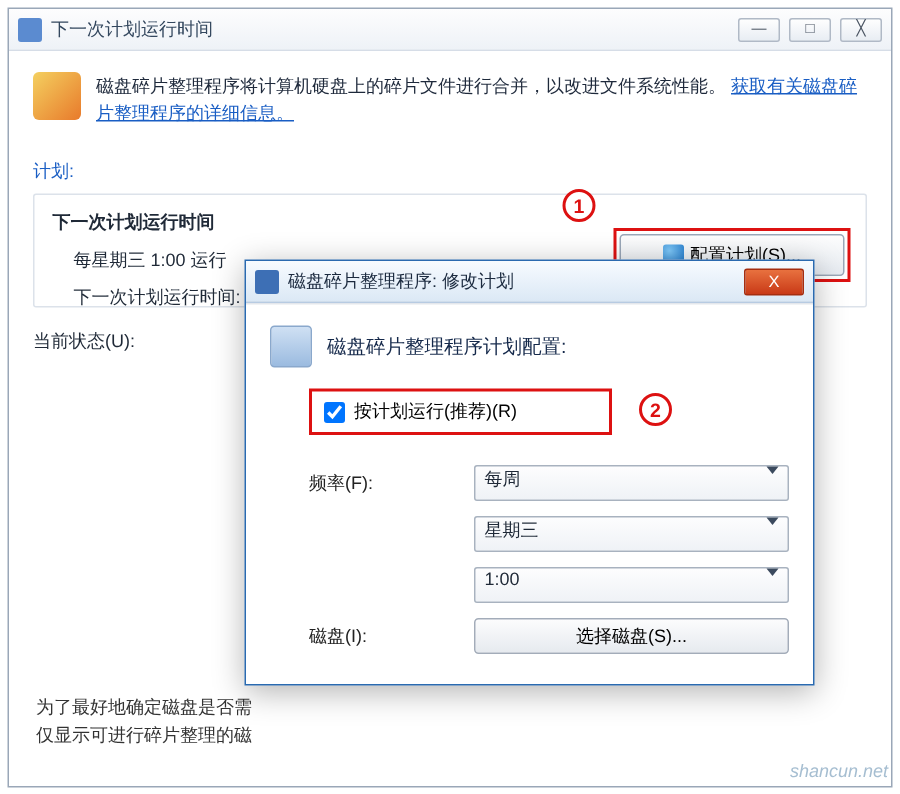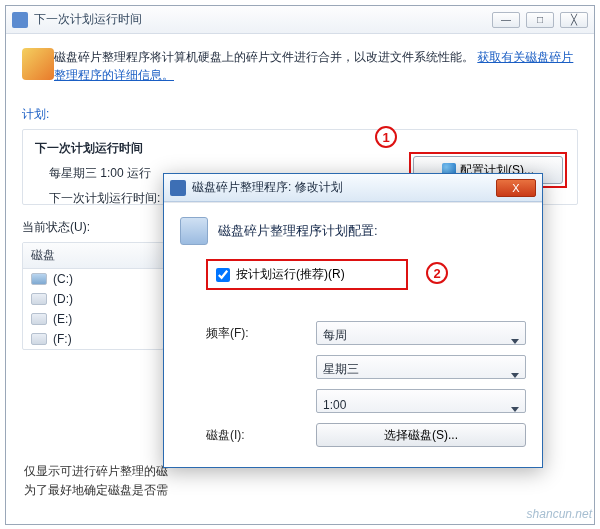--- a/index.html
+++ b/index.html
@@ -7,21 +7,21 @@
 
 
 .main-window { width: 590px; height: 520px; margin: 5px; border: 1px solid #9aa7b8; background: #fff; position: relative; }
 .main-titlebar { height: 28px; background: linear-gradient(#fdfdfe, #eef2f7); border-bottom: 1px solid #d6dde7; display: flex; align-items: center; padding: 0 6px; }
 .main-titlebar .title-icon { width: 16px; height: 16px; background: #5b8bd0; border-radius: 2px; margin-right: 6px; }
 .main-titlebar .title-text { color: #33475e; font-size: 12px; flex: 1; }
 .win-controls { display: flex; gap: 6px; }
 .win-btn { width: 28px; height: 16px; border: 1px solid #b0b9c6; border-radius: 2px; background: linear-gradient(#fefefe,#e8edf3); font-family: inherit; font-size: 10px; line-height: 12px; text-align: center; color: #4b5563; cursor: pointer; }
 
 .main-body { padding: 14px 16px 8px 16px; }
-.intro { display: flex; margin-bottom: 22px; }
+.intro { display: flex; gap: 10px; margin-bottom: 22px; }
 .intro-icon { width: 32px; height: 32px; flex: 0 0 32px; background: linear-gradient(135deg,#f4d060,#e87a2b); border-radius: 4px; }
 .intro-text { font-size: 12px; color: #1e293b; line-height: 1.5; }
 .intro-text a { color: #1a5ec4; text-decoration: underline; cursor: pointer; }
 
 .field-label { color: #1a5ec4; margin: 10px 0 6px 0; font-size: 12px; }
 
 .sched-panel { border: 1px solid #dce2ea; border-radius: 2px; padding: 10px 12px; position: relative; height: 76px; }
 .sched-panel .line { color: #1f2937; margin-bottom: 8px; }
 .sched-panel .line.bold { font-weight: 600; }
 .sched-panel .indent { margin-left: 14px; }
@@ -47,28 +47,28 @@
 .dlg-titlebar { height: 28px; background: linear-gradient(#f7fbff,#dbe8f5); border-bottom: 1px solid #b7cbe2; display: flex; align-items: center; padding: 0 6px; }
 .dlg-titlebar .t-icon { width: 16px; height: 16px; background: #3d6fb5; border-radius: 2px; margin-right: 6px; }
 .dlg-titlebar .t-text { flex: 1; color: #1b2a3f; font-size: 12px; }
 .dlg-close { width: 40px; height: 18px; background: linear-gradient(#e8713f,#c93a17); border: 1px solid #a52e10; border-radius: 2px; color: #fff; font-size: 11px; text-align: center; line-height: 16px; cursor: pointer; }
 
 .dlg-body { padding: 14px 16px 10px 16px; background: #fff; border-top: 1px solid #e4e7ec; }
 .dlg-head { display: flex; gap: 10px; align-items: center; margin-bottom: 14px; }
 .dlg-head .hicon { width: 28px; height: 28px; background: linear-gradient(#cfe0f3,#9bbbe0); border: 1px solid #8aa8cc; border-radius: 3px; }
 .dlg-head .htxt { color: #14284a; font-size: 13px; }
 
-.check-row { display: flex; align-items: center; gap: 6px; margin: 0 0 31px 26px; position: relative; }
+.check-row { display: flex; align-items: center; gap: 6px; margin: 0 0 20px 26px; position: relative; }
 .check-row.redoutline { border: 2px solid #d11; padding: 5px 8px; width: 202px; }
 .check-row input { width: 14px; height: 14px; }
 .callout-num.n2 { left: 218px; top: 1px; }
 
 .form-row { display: flex; align-items: center; margin: 10px 0; gap: 40px; }
 .form-row .lbl { width: 96px; color: #222; padding-left: 26px; }
-.select { flex: 1; height: 24px; border: 1px solid #a8b2bf; border-radius: 2px; background: linear-gradient(#fdfdfe,#eff2f6); display: flex; align-items: flex-end; justify-content: space-between; padding: 0 6px; cursor: pointer; }
+.select { flex: 1; height: 24px; border: 1px solid #a8b2bf; border-radius: 2px; background: linear-gradient(#fdfdfe,#eff2f6); display: flex; align-items: flex-start; justify-content: space-between; padding: 0 6px; cursor: pointer; }
 .select .sval { color: #1f2937; }
 .select .arrow { width: 0; height: 0; border-left: 4px solid transparent; border-right: 4px solid transparent; border-top: 5px solid #3b4a5e; }
 .wide-btn { flex: 1; height: 24px; border: 1px solid #a3acb9; border-radius: 3px; background: linear-gradient(#fcfcfd,#e6eaef); font-size: 12px; cursor: pointer; }
 
 .dlg-footer { border-top: 1px solid #d6dde7; background: #f1f3f6; padding: 10px 14px; display: flex; align-items: center; gap: 10px; }
 .brand { display: flex; align-items: center; gap: 6px; color: #0f2a45; }
 .brand .bicon { width: 22px; height: 22px; background: #1a9c7c; clip-path: polygon(50% 0, 100% 40%, 80% 100%, 20% 100%, 0 40%); }
 .brand .bname { font-weight: 700; font-size: 14px; }
 .brand .bsub { font-size: 9px; color: #6b7785; letter-spacing: 0.5px; }
 .dlg-footer .spacer { flex: 1; }
@@ -111,44 +111,25 @@
       <div class="config-btn-wrap red-box">
         <button class="big-btn">
           <span class="shield"></span>
           <span>配置计划(S)...</span>
         </button>
       </div>
     </div>
 
     <div class="status-label">当前状态(U):</div>
 
-    <div class="disk-list">
-      <div class="disk-header">磁盘</div>
-      <div class="disk-row first">
-        <span class="dicon"></span>
-        <span>(C:)</span>
-      </div>
-      <div class="disk-row">
-        <span class="dicon"></span>
-        <span>(D:)</span>
-      </div>
-      <div class="disk-row">
-        <span class="dicon"></span>
-        <span>(E:)</span>
-      </div>
-      <div class="disk-row">
-        <span class="dicon"></span>
-        <span>(F:)</span>
-      </div>
-    </div>
   </div>
 
   <div class="footer-note">
+    <div>为了最好地确定磁盘是否需</div>
     <div>仅显示可进行碎片整理的磁</div>
-    <div>为了最好地确定磁盘是否需</div>
   </div>
 </div>
 
 <div class="dialog">
   <div class="dlg-titlebar">
     <span class="t-icon"></span>
     <span class="t-text">磁盘碎片整理程序: 修改计划</span>
     <span class="dlg-close">X</span>
   </div>
 

